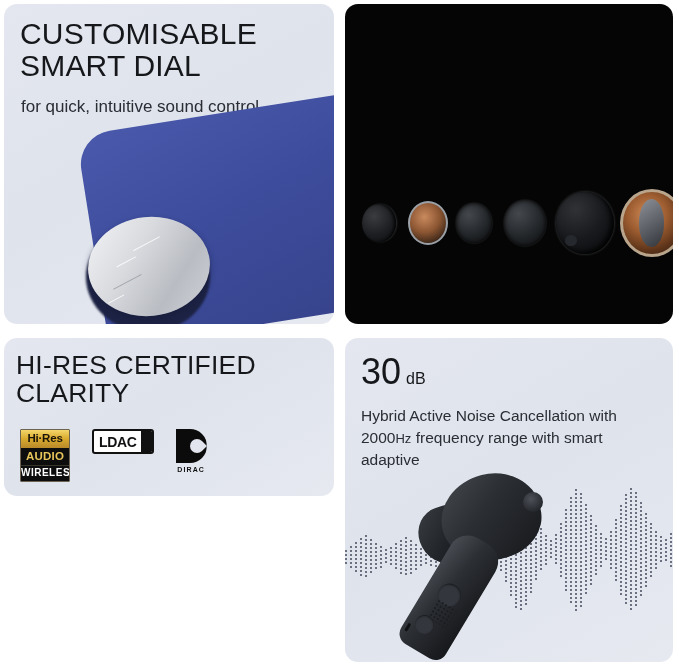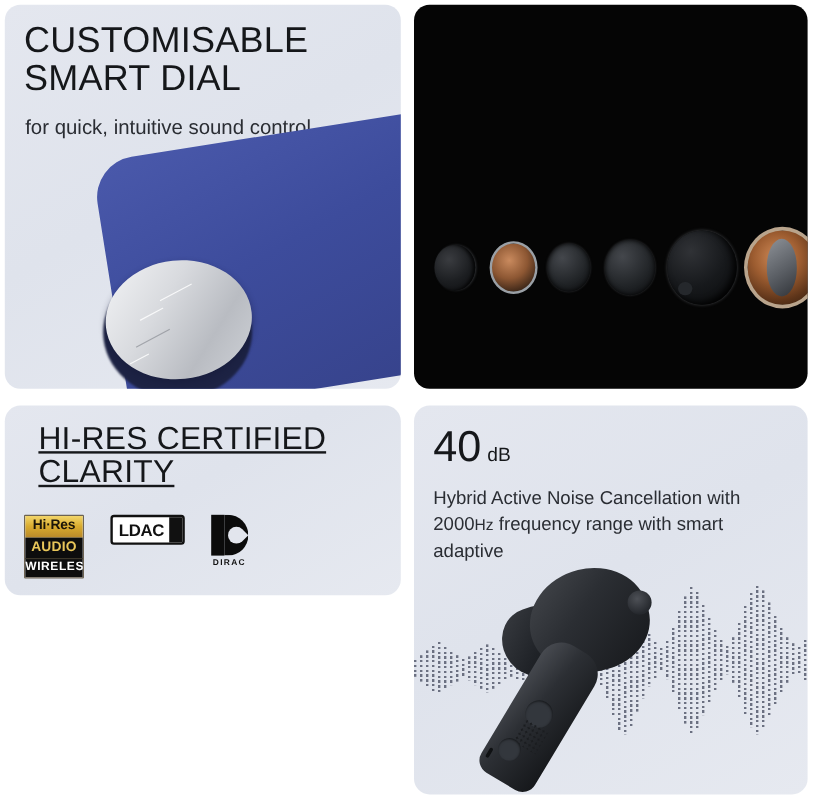--- a/index.html
+++ b/index.html
@@ -55,21 +55,21 @@
     font-weight: 400;
   }
   .dark .sub { color: #f2f2f2; }
 
   #p-dial .heading  { font-size: 30px; padding: 14px 0 0 16px; }
   #p-dial .sub      { font-size: 17px; padding: 14px 0 0 17px; max-width: 250px; }
 
   #p-hifi .heading  { font-size: 25.5px; padding: 13px 0 0 15px; font-weight: 700; letter-spacing: 0px; }
   #p-hifi .sub      { font-size: 14px; padding: 13px 0 0 16px; font-weight: 500; }
 
-  #p-hires .heading { font-size: 26.5px; padding: 13px 0 0 28px; text-decoration: underline; }
+  #p-hires .heading { font-size: 26.5px; padding: 13px 0 0 12px; }
 
   #p-anc .bignum    { font-size: 36px; font-weight: 300; color: #15171a; padding: 16px 0 0 16px; line-height: 1; }
   #p-anc .bignum .unit { font-size: 16px; font-weight: 400; margin-left: 5px; }
   #p-anc .sub       { font-size: 15.5px; padding: 15px 16px 0 16px; line-height: 1.42; }
   #p-anc .sub .unit { font-size: 13px; }
 
   #p-mics .heading  { font-size: 27px; padding: 12px 0 0 15px; font-weight: 400; }
   #p-mics .sub      { font-size: 16px; padding: 10px 0 0 16px; max-width: 195px; line-height: 1.33; font-weight: 500; }
 
   
@@ -468,21 +468,21 @@
           <span class="notch"></span>
         </span>
         <span class="dirac-txt">DIRAC</span>
       </div>
 
     </div>
   </div>
 
   <div class="panel light" id="p-anc">
     <div class="bignum">
-      <span>40</span><span class="unit">dB</span>
+      <span>30</span><span class="unit">dB</span>
     </div>
     <p class="sub">
       <span>Hybrid Active Noise Cancellation with</span>
       <span>2000</span><span class="unit">Hz</span>
       <span>frequency range with smart adaptive</span>
     </p>
 
     <div class="wave" id="wave-left">
         <span class="col" style="height: 30%; align-self: center;"></span>
         <span class="col" style="height: 48%; align-self: center;"></span>

